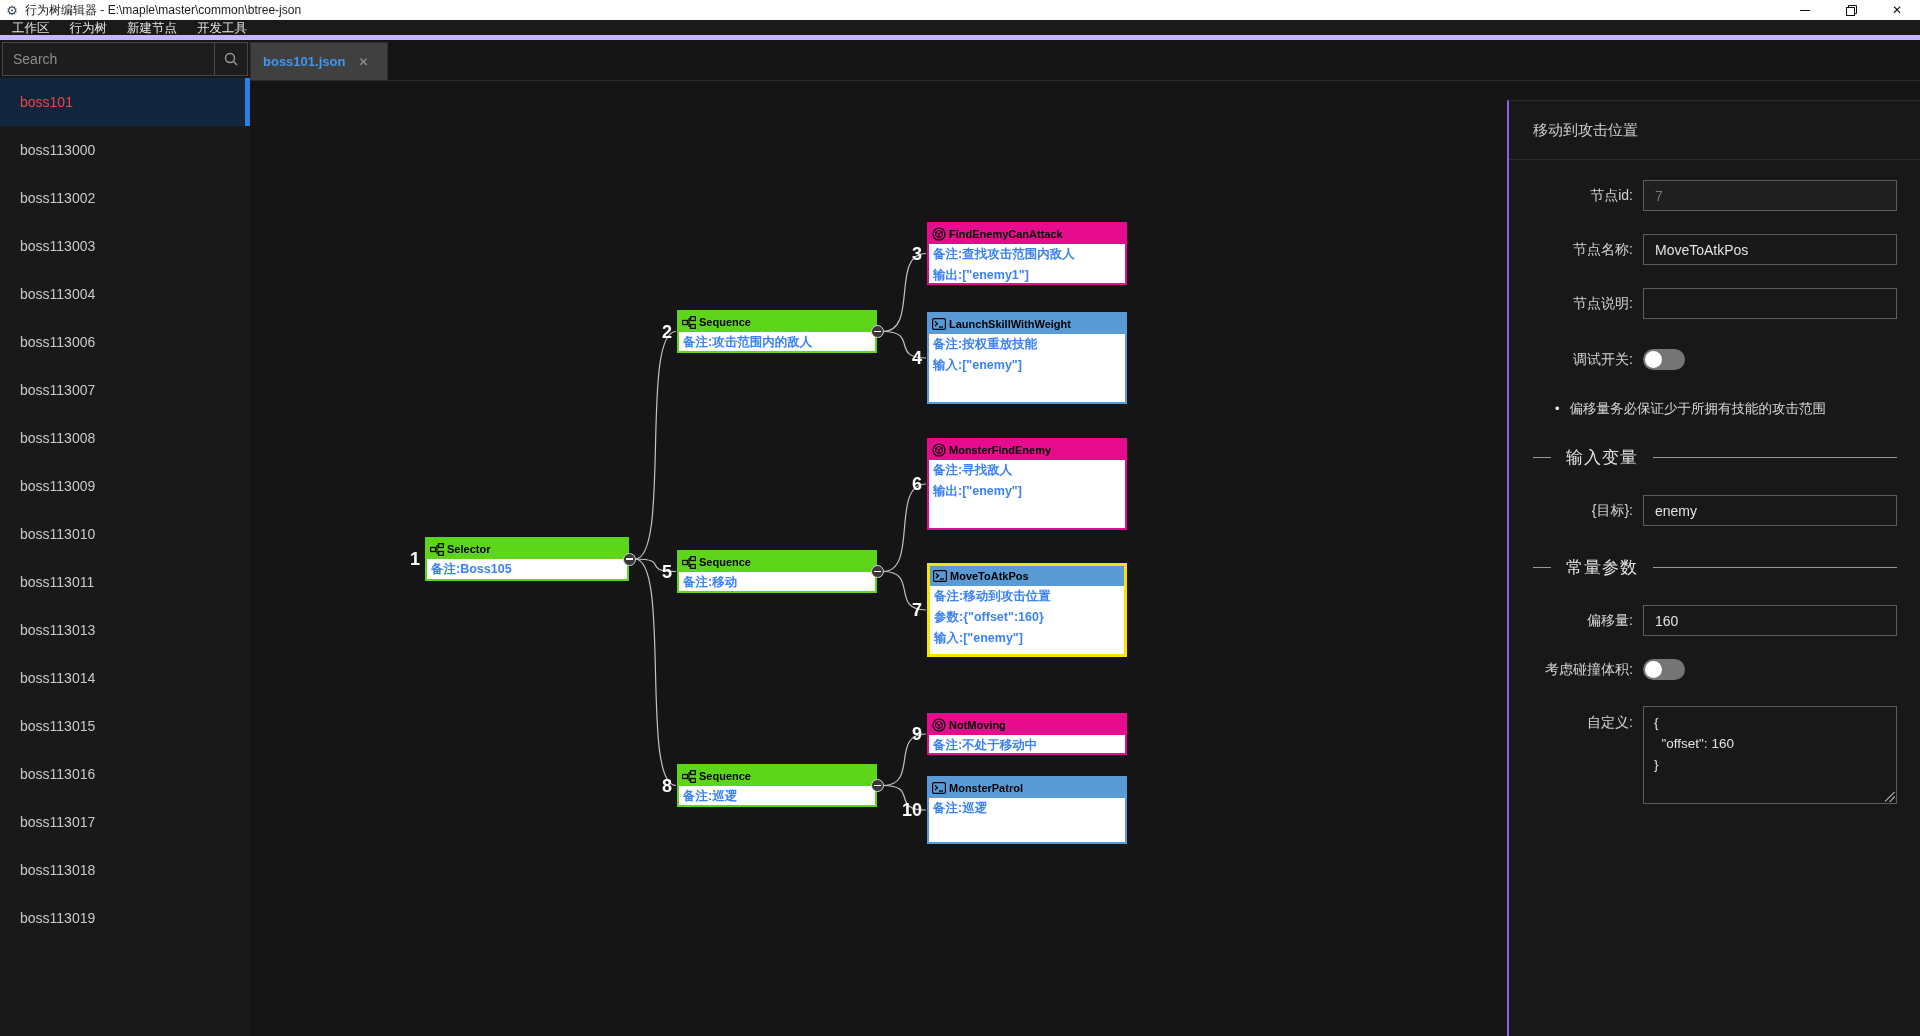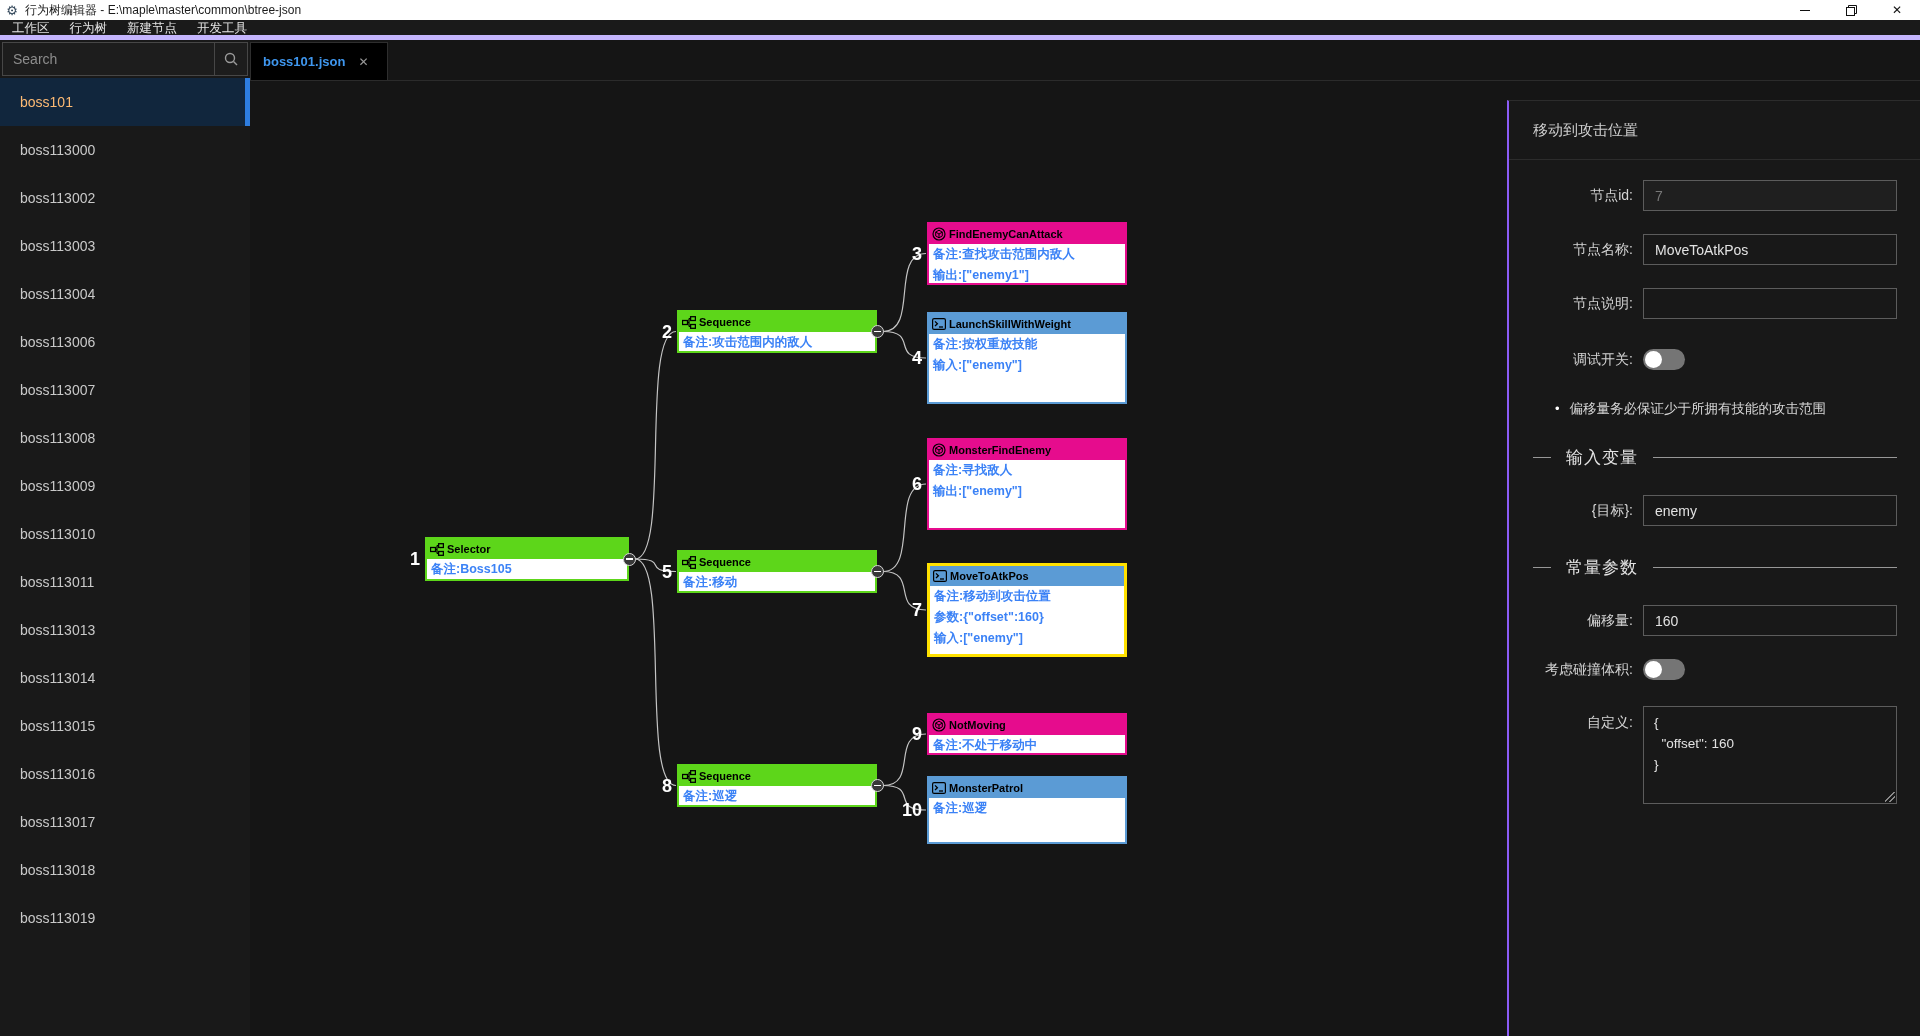--- a/index.html
+++ b/index.html
@@ -25,27 +25,27 @@
   .sidebar { position:absolute; left:0; top:40px; width:250px; height:996px; background:#191919; }
   .search-wrap { position:absolute; left:2px; right:2px; top:2px; height:34px;
                  border:1px solid #474747; background:#1d1d1d; display:flex; }
   .search-input { flex:1; background:transparent; border:none; outline:none; color:#cccccc;
                   font-size:14px; padding:0 10px; font-family:inherit; }
   .search-input::placeholder { color:#8d8d8d; }
   .search-btn { width:33px; border-left:1px solid #474747; display:flex; align-items:center; justify-content:center; }
   .boss-list { position:absolute; left:0; right:0; top:38px; bottom:0; overflow:hidden; }
   .boss-item { height:48px; display:flex; align-items:center; padding-left:20px;
                font-size:14px; color:#c9c9c9; position:relative; }
-  .boss-item.selected { background:#11263d; color:#fdba74; }
+  .boss-item.selected { background:#11263d; color:#ef4444; }
   .boss-item.selected::after { content:''; position:absolute; right:0; top:0; bottom:0; width:5px; background:#2e7de0; }
 
   
   .tabbar { position:absolute; left:250px; top:40px; width:1670px; height:41px; background:#151515;
             border-bottom:1px solid #2b2b2b; }
-  .tab { position:absolute; left:0; top:2px; bottom:0; width:138px; background:#000000;
+  .tab { position:absolute; left:0; top:2px; bottom:0; width:138px; background:#404040;
          border:1px solid #2e2e2e; border-bottom:none; display:flex; align-items:center;
          padding:4px 12px; gap:13px; }
   .tab-label { font-size:13px; color:#3f97ef; font-weight:600; }
   .tab-close { font-size:12px; color:#9a9a9a; }
 
   
   .canvas { position:absolute; left:250px; top:81px; width:1670px; height:955px; background:#151515; }
   .edges { position:absolute; left:0; top:0; width:1670px; height:955px; }
   .edges path { stroke:#c4c4c4; stroke-width:1.2; fill:none; }
 

